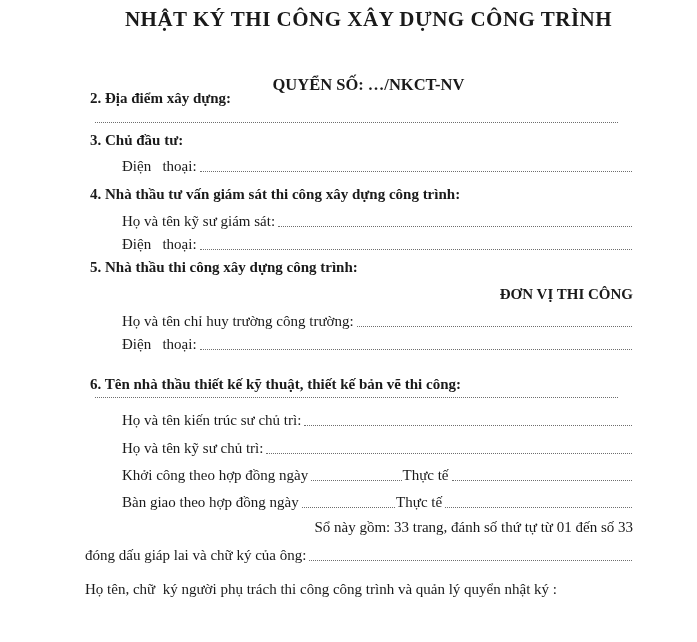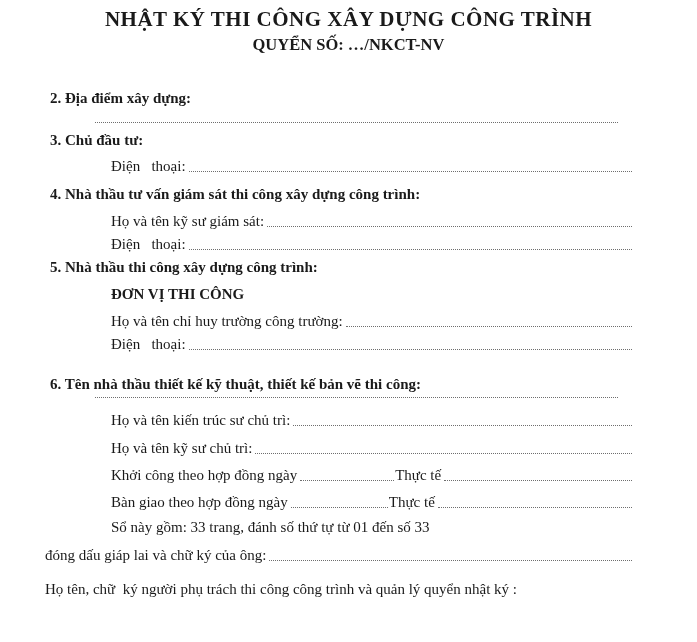--- a/index.html
+++ b/index.html
@@ -12,26 +12,27 @@
     overflow:hidden;
   }
   .row{
     position:absolute;
     left:50px;right:64px;
     display:flex;
     align-items:flex-end;
     font-size:15px;
     line-height:20px;
     white-space:pre-wrap;
+    padding-left:40px;
   }
-  .indent{left:111px;}
+  .indent{left:82px;justify-content:flex-end;}
   .center{left:0;right:0;justify-content:center;text-align:center;}
   .bold{font-weight:bold;}
   .title{font-size:21px;line-height:26px;letter-spacing:0.5px;}
-  .subtitle{font-size:16.5px;line-height:20px;}
+  .subtitle{font-size:16.5px;line-height:20px;margin-top:40px;}
   .label{flex:0 0 auto;white-space:pre-wrap;}
   .leader{
     flex:1 1 auto;
     border-bottom:1px dotted #6e6e6e;
     height:1px;
     margin:0 1px 4px 3px;
     min-width:20px;
   }
   .leader.mid{flex:1 1 0;}
   .leader.tail{flex:2 1 0;}

